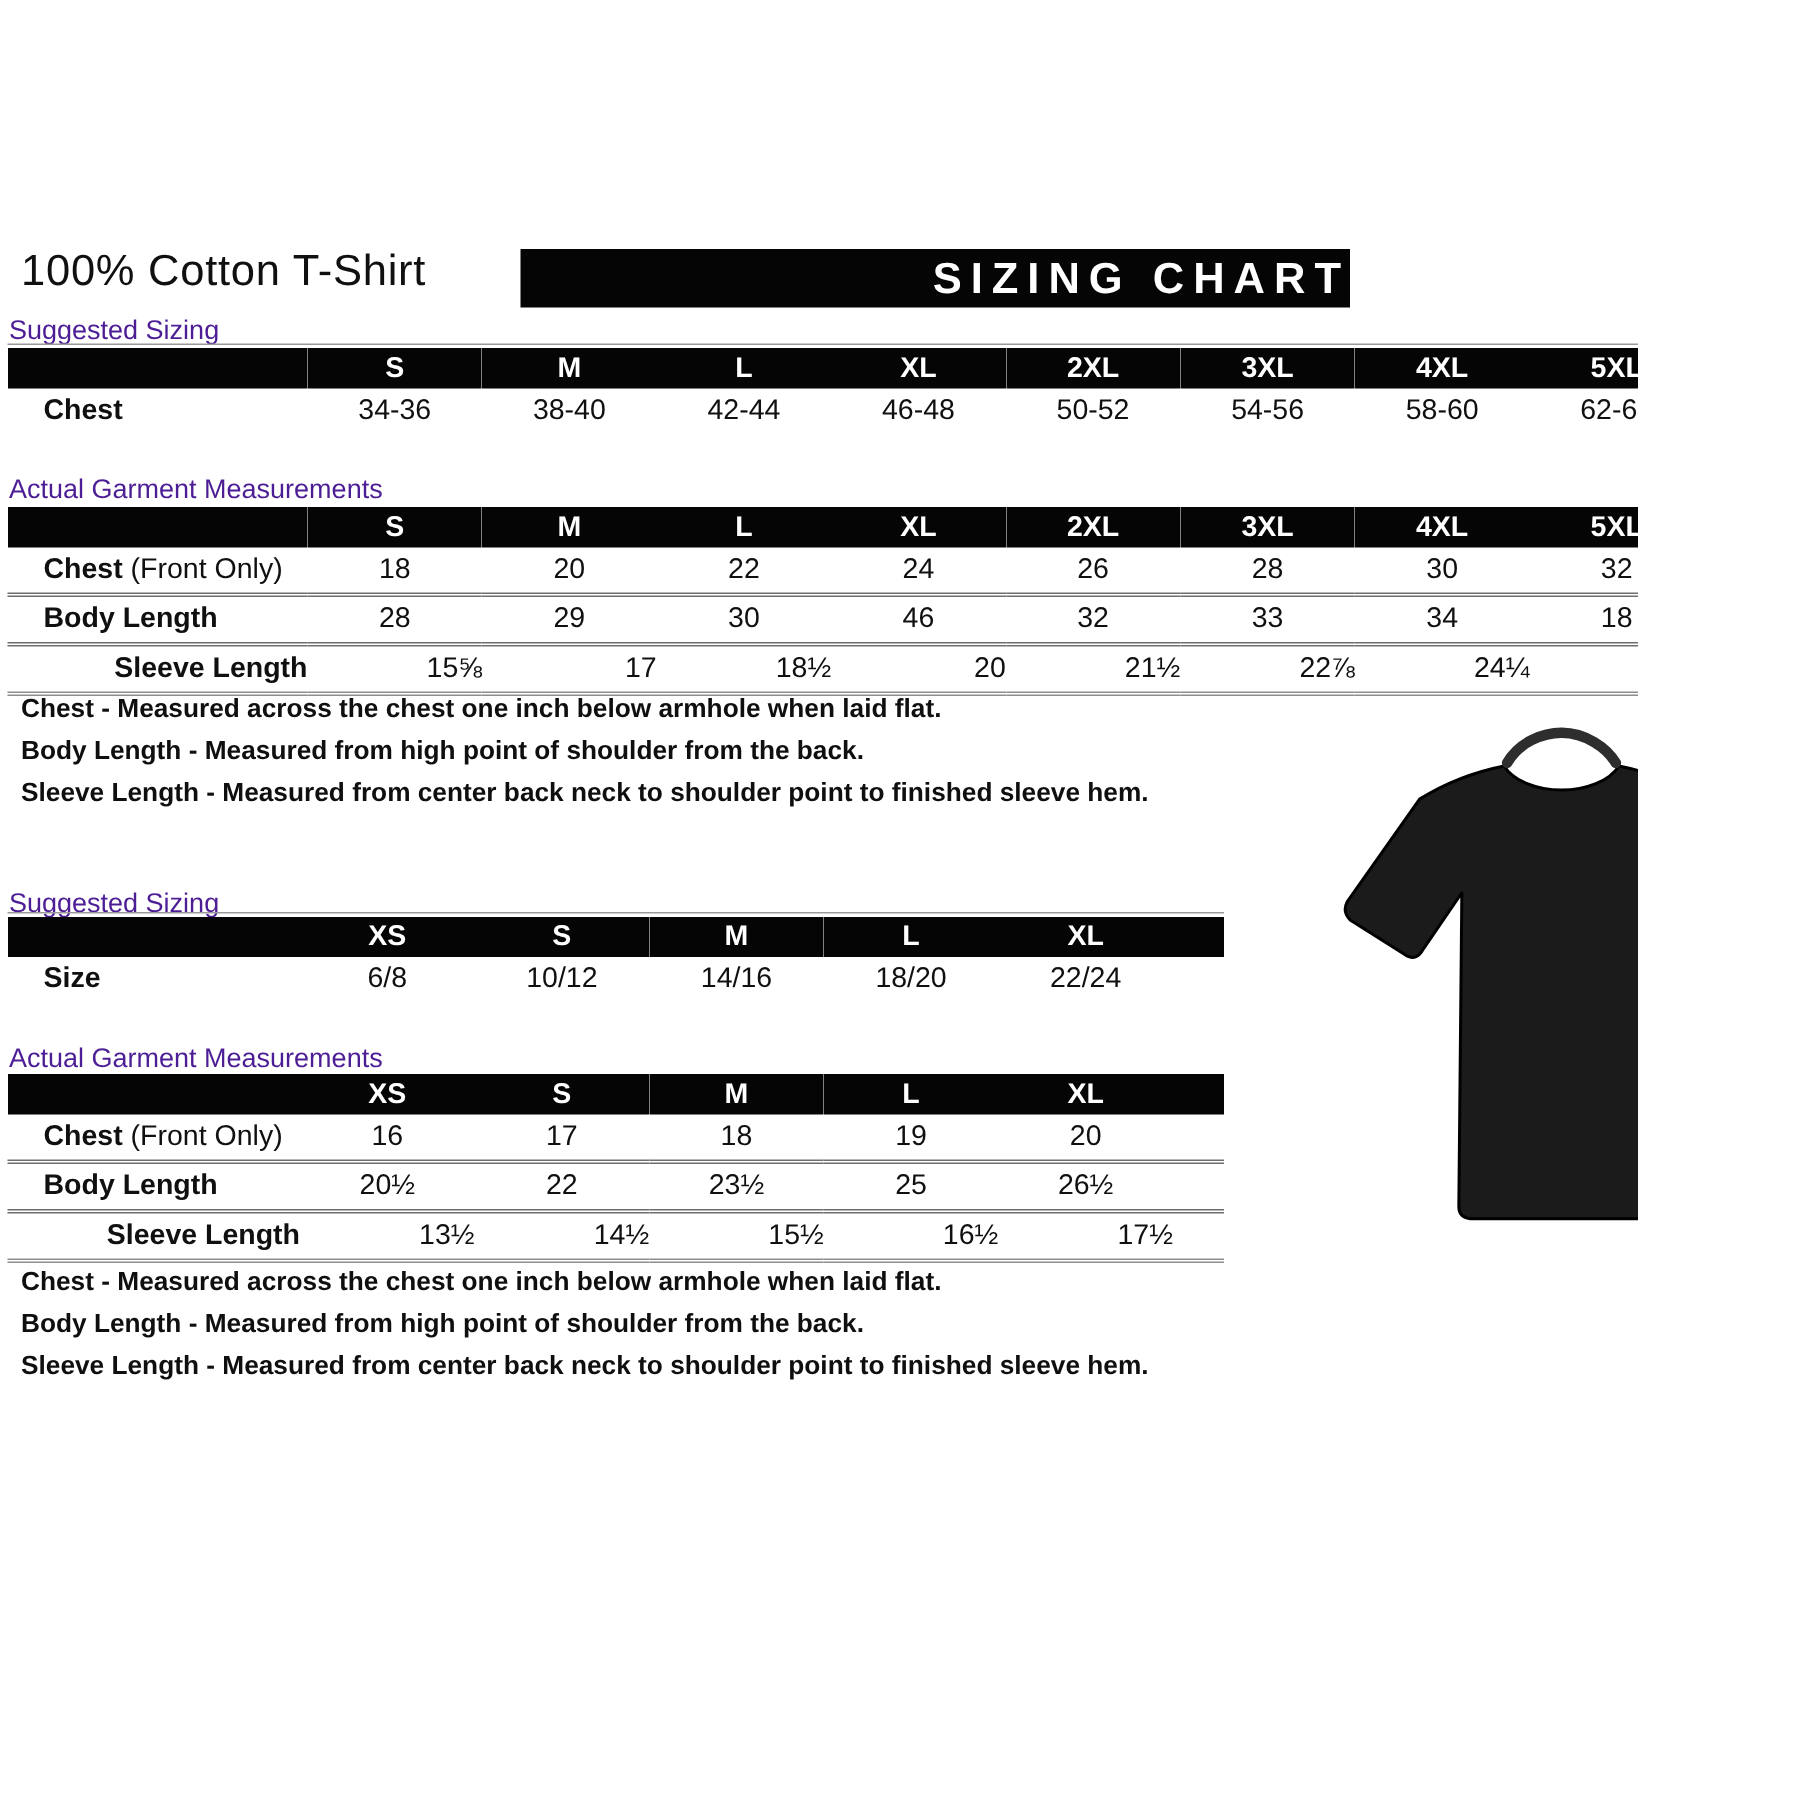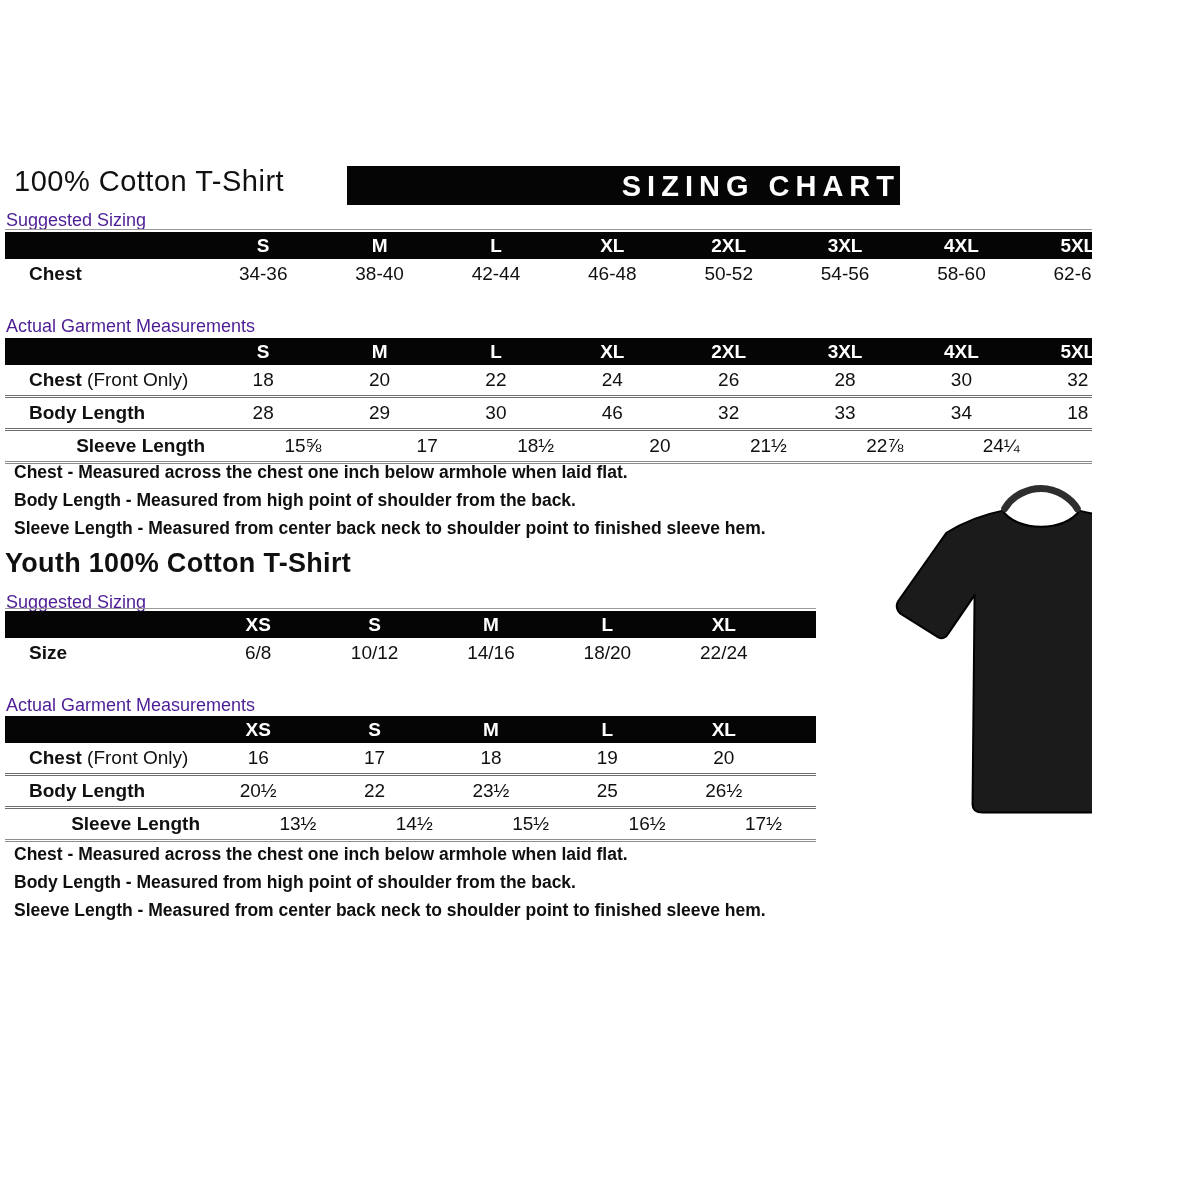--- a/index.html
+++ b/index.html
@@ -138,21 +138,20 @@
         </tbody>
       </table>
     </div>
 
   <div class="notes" style="top:458px;">
     <div class="note-line">Chest - Measured across the chest one inch below armhole when laid flat.</div>
     <div class="note-line">Body Length - Measured from high point of shoulder from the back.</div>
     <div class="note-line">Sleeve Length - Measured from center back neck to shoulder point to finished sleeve hem.</div>
   </div>
 
-  <div class="youth-title">Youth 100% Cotton T-Shirt</div>
 
   <div class="section-label" style="left:6px;top:592px;">Suggested Sizing</div>
   <div class="tbl-wrap suggested-wrap youth" style="left:5px;top:608px;width:811px;">
       <table class="size-table">
         <thead>
           <tr>
             <th class="label-col"></th>
             <th>XS</th>
             <th>S</th>
             <th>M</th>

